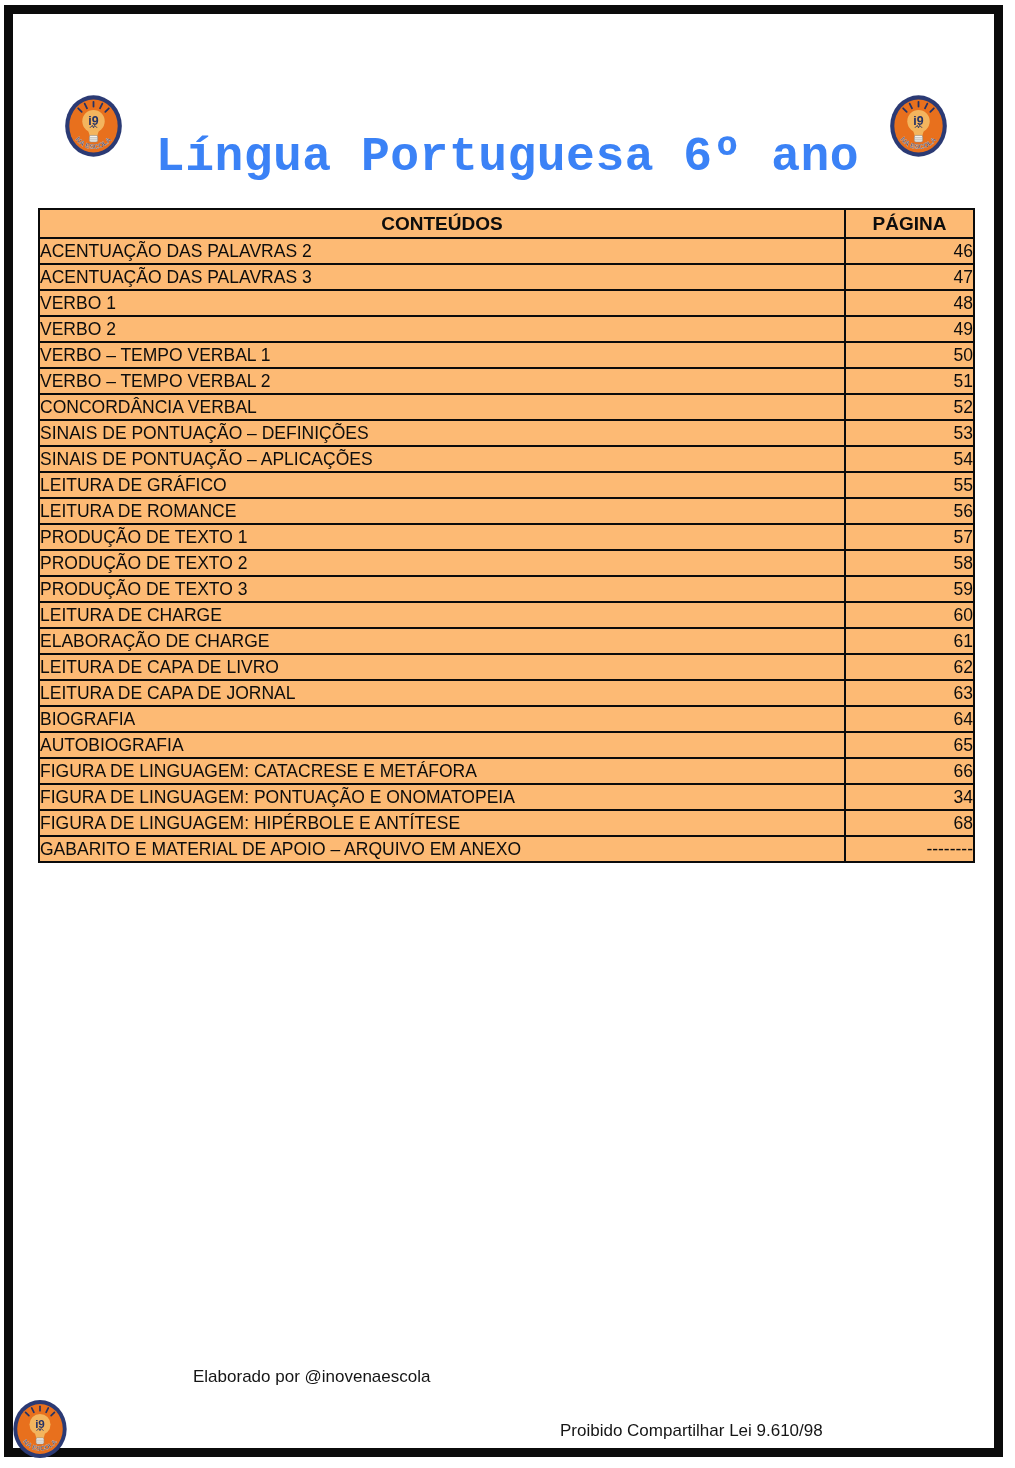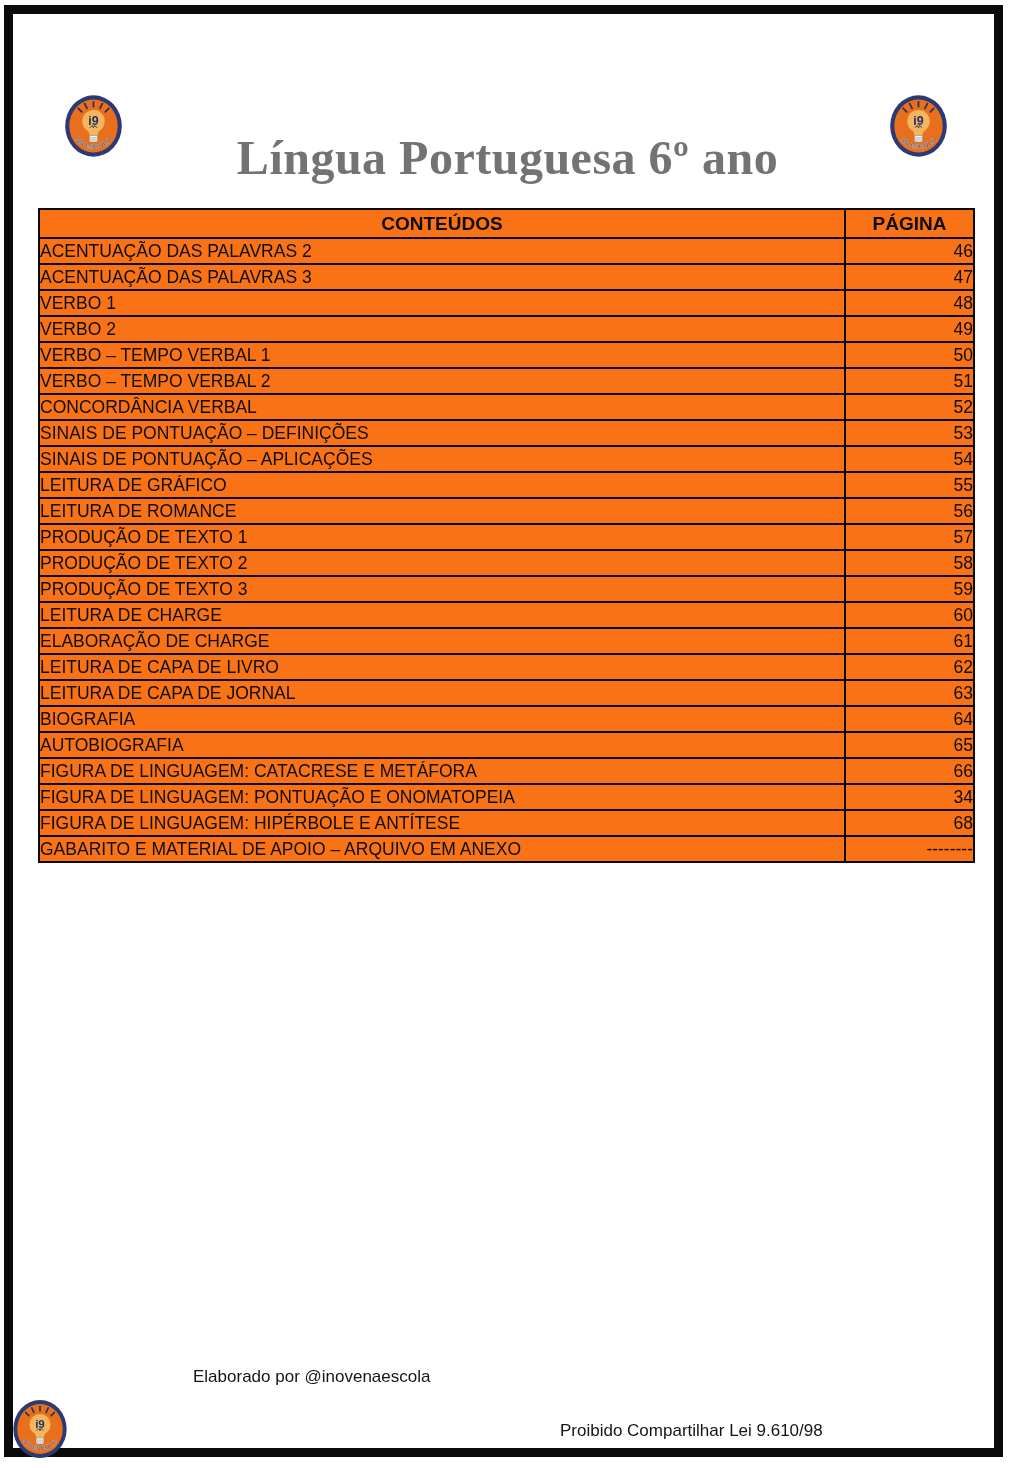--- a/index.html
+++ b/index.html
@@ -34,37 +34,37 @@
   .logo-top-left  { left: 64px;  top: 94px;  width: 59px; height: 64px; }
   .logo-top-right { left: 889px; top: 94px;  width: 59px; height: 64px; }
   .logo-bottom-left { left: 12px; top: 1399px; width: 56px; height: 60px; }
 
   .title {
     position: absolute;
     left: 0;
     top: 98px;
     width: 100%;
     text-align: center;
-    font-family: Liberation Serif, serif;
+    font-family: Liberation Mono, monospace;
     font-weight: 700;
     font-size: 48px;
     letter-spacing: 0.5px;
-    color: #737373;
+    color: #3b82f6;
     z-index: 2;
   }
 
   table.toc {
     position: absolute;
     left: 38px;
     top: 208px;
     width: 935px;
     border-collapse: collapse;
     table-layout: fixed;
     z-index: 2;
-    background: #f97316;
+    background: #fdba74;
   }
   table.toc th, table.toc td {
     border: 2px solid #0b0b0b;
     vertical-align: middle;
     overflow: hidden;
     white-space: nowrap;
   }
   table.toc th {
     height: 27px;
     font-size: 19px;

